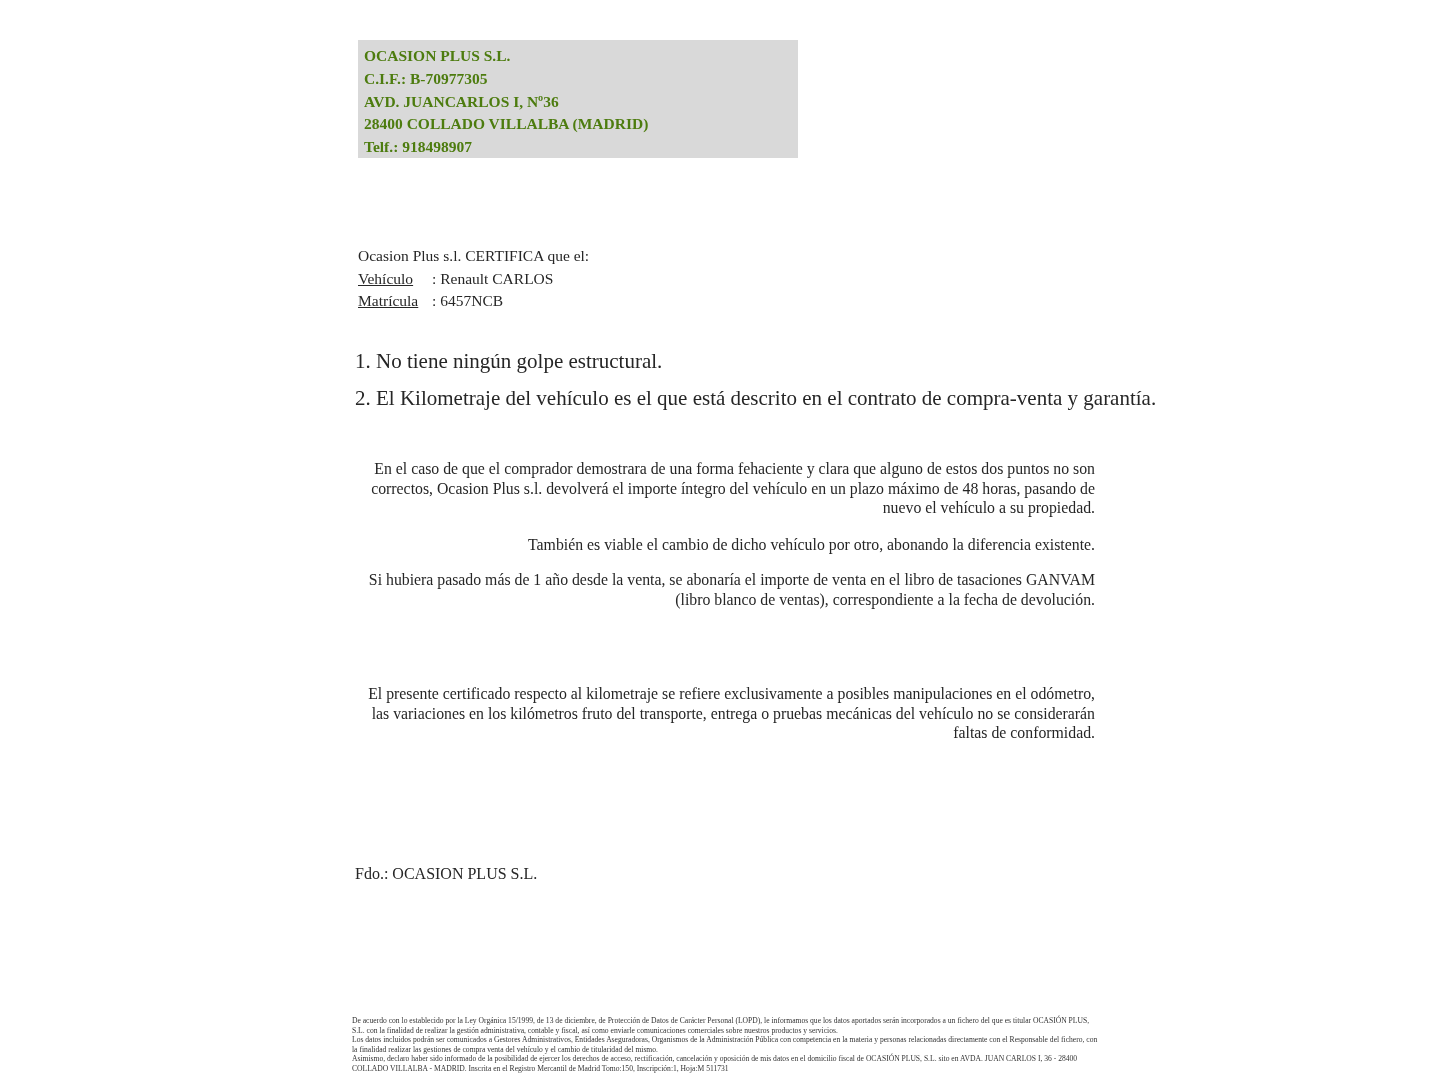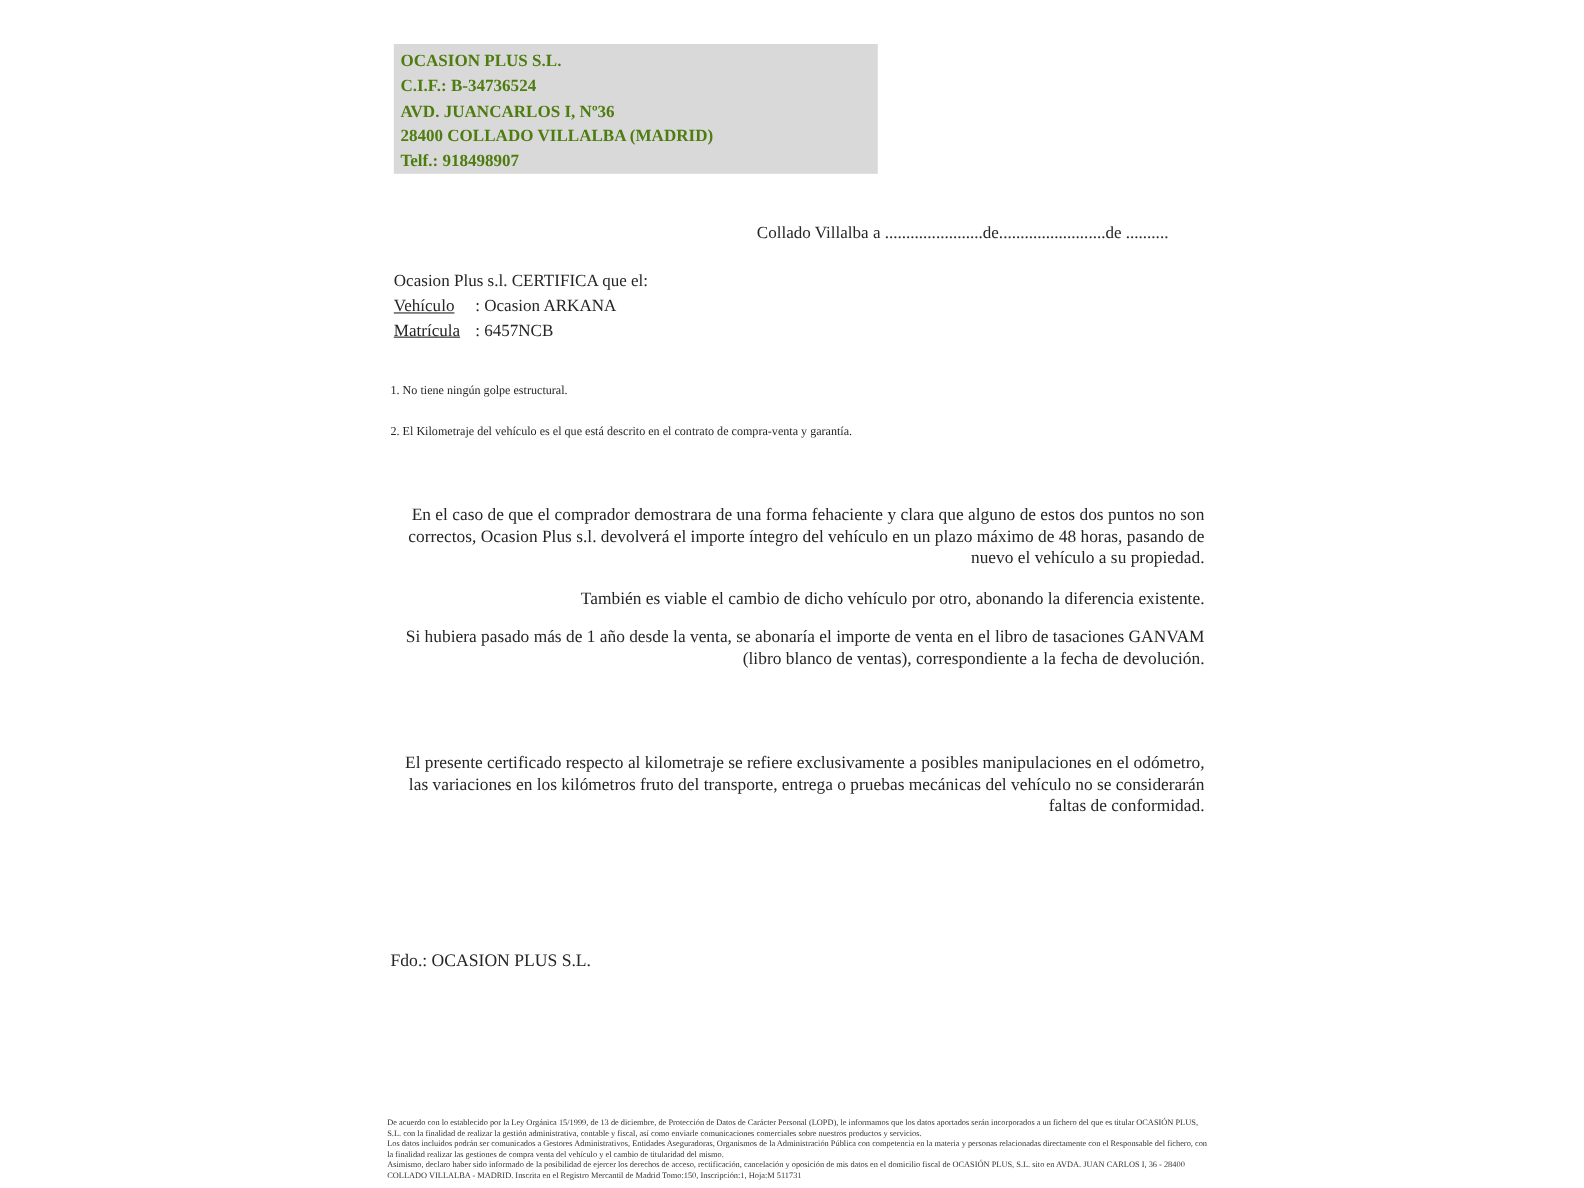--- a/index.html
+++ b/index.html
@@ -42,21 +42,21 @@
   }
   .cert-row { white-space: nowrap; }
   .cert-label {
     display: inline-block;
     width: 74px;
     text-decoration: underline;
   }
   .item {
     position: absolute;
     left: 355px;
-    font-size: 11px;
+    font-size: 21px;
     white-space: nowrap;
   }
   .item-1 { top: 349px; }
   .item-2 { top: 386px; }
   .para {
     position: absolute;
     left: 355px;
     width: 740px;
     font-size: 15.8px;
     line-height: 19.6px;
@@ -83,32 +83,31 @@
   }
   .legal p { margin: 0; padding: 0; }
 </style>
 </head>
 <body>
 
 <div class="page">
 
   <div class="header-box">
     <div>OCASION PLUS S.L.</div>
-    <div>C.I.F.: B-34736524</div>
+    <div>C.I.F.: B-70977305</div>
     <div>AVD. JUANCARLOS I, Nº36</div>
     <div>28400 COLLADO VILLALBA (MADRID)</div>
     <div>Telf.: 918498907</div>
   </div>
 
-  <div class="date-line">Collado Villalba a .......................de.........................de ..........</div>
 
   <div class="cert-block">
     <div>Ocasion Plus s.l. CERTIFICA que el:</div>
     <div class="cert-row">
-      <span class="cert-label">Vehículo</span><span>: Ocasion ARKANA</span>
+      <span class="cert-label">Vehículo</span><span>: Renault CARLOS</span>
     </div>
     <div class="cert-row">
       <span class="cert-label">Matrícula</span><span>: 6457NCB</span>
     </div>
   </div>
 
   <div class="item item-1">1. No tiene ningún golpe estructural.</div>
   <div class="item item-2">2. El Kilometraje del vehículo es el que está descrito en el contrato de compra-venta y garantía.</div>
 
   <div class="para para-1">En el caso de que el comprador demostrara de una forma fehaciente y clara que alguno de estos dos puntos no son correctos, Ocasion Plus s.l. devolverá el importe íntegro del vehículo en un plazo máximo de 48 horas, pasando de nuevo el vehículo a su propiedad.</div>

